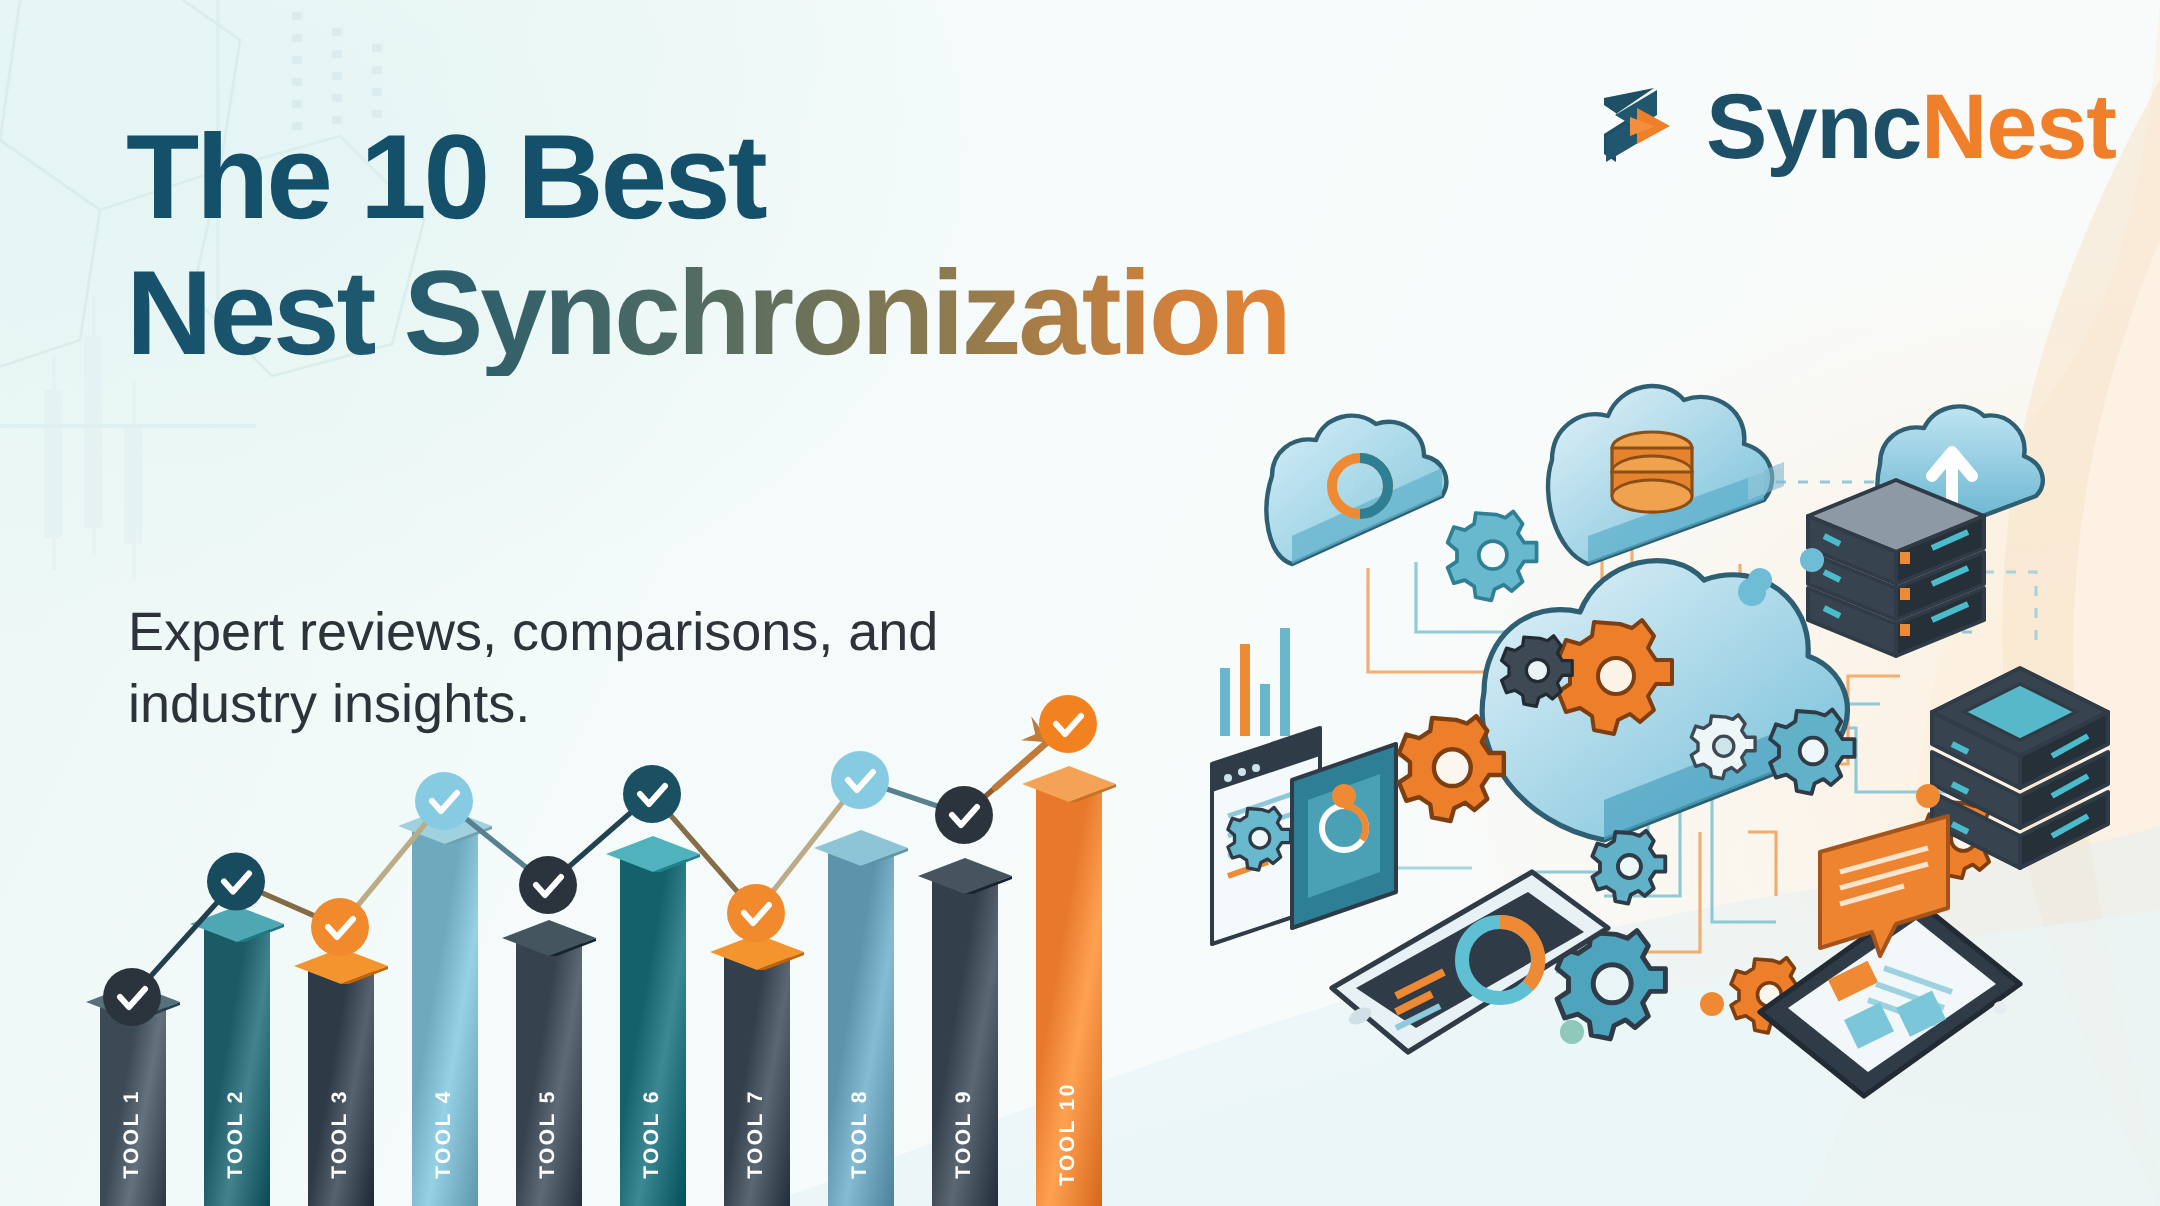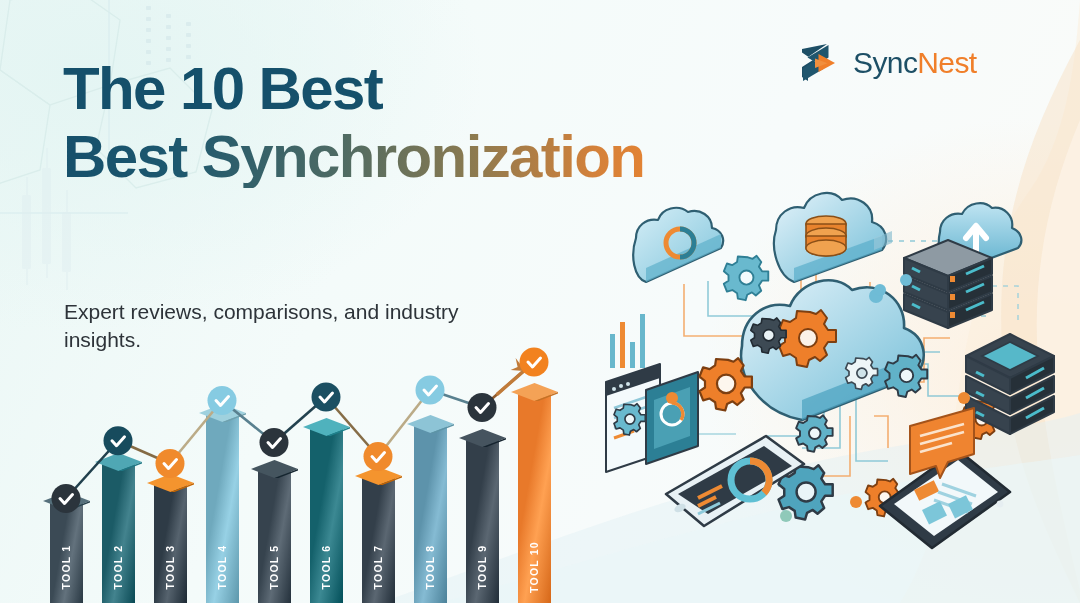--- a/index.html
+++ b/index.html
@@ -23,37 +23,37 @@
   .dotcol i{display:block;width:5px;height:4px;background:#cfe4e8;opacity:.55;margin-bottom:7px;border-radius:1px;}
 
   .candle{position:absolute;background:#dfeef0;opacity:.45;border-radius:1px;}
   .candle .wick{position:absolute;left:50%;transform:translateX(-50%);width:2px;background:#dfeef0;}
 
   .thinline{position:absolute;background:#d9ecee;opacity:.6;}
 
   
   #logo{position:absolute;left:795px;top:40px;display:flex;align-items:center;gap:12px;}
   #logo .mark{width:46px;height:46px;position:relative;flex:none;}
-  #logo .word{font-size:30px;font-weight:400;letter-spacing:-0.6px;line-height:1;white-space:nowrap;}
+  #logo .word{font-size:46px;font-weight:700;letter-spacing:-0.6px;line-height:1;white-space:nowrap;}
   #logo .word .a{color:#1d4f66;}
   #logo .word .b{color:#f07f2a;}
 
   
   #headline{position:absolute;left:63px;top:58px;width:700px;}
   .hl{font-size:60px;font-weight:700;line-height:1.03;letter-spacing:-1.6px;white-space:nowrap;margin:0 0 6px 0;}
   .hl.l1{color:#15506b;}
   .hl.l2{
     background:linear-gradient(90deg,#16506b 0%,#1d586f 16%,#4f6b63 40%,#8a7a50 58%,#d4813a 76%,#f4852b 92%,#f4852b 100%);
     -webkit-background-clip:text;background-clip:text;color:transparent;-webkit-text-fill-color:transparent;
   }
   .hl.l3{
     background:linear-gradient(90deg,#16506b 0%,#1d586f 22%,#5e7062 42%,#9b8150 56%,#d8843a 68%,#f4852b 84%,#f4852b 100%);
     -webkit-background-clip:text;background-clip:text;color:transparent;-webkit-text-fill-color:transparent;
   }
-  #subtitle{position:absolute;left:64px;top:298px;width:430px;font-size:21px;line-height:1.34;color:#2d3339;font-weight:400;}
+  #subtitle{position:absolute;left:64px;top:298px;width:430px;font-size:27px;line-height:1.34;color:#2d3339;font-weight:400;}
 
   
   #chart{position:absolute;left:40px;top:358px;width:520px;height:245px;}
   .bar{position:absolute;bottom:0;}
   .bar .face{position:absolute;left:0;bottom:0;width:100%;}
   .bar .cap{position:absolute;left:-7px;width:calc(100% + 14px);height:18px;}
   .lblwrap{position:absolute;left:0;bottom:0;width:100%;height:74px;overflow:visible;}
   .lblwrap span{position:absolute;left:50%;bottom:30px;transform:translate(-50%,0) rotate(-90deg);
     color:#ffffff;font-size:10.5px;font-weight:700;letter-spacing:1.2px;white-space:nowrap;}
   svg.lineoverlay{position:absolute;left:0;top:0;width:520px;height:245px;overflow:visible;}
@@ -137,21 +137,21 @@
         <path d="M20 18.5 L32.5 23.2 L20 28 Z" fill="#f18f3e"></path>
       </svg>
     </div>
     <div class="word">
       <span class="a">Sync</span><span class="b">Nest</span>
     </div>
   </div>
 
   <div id="headline">
     <div class="hl l1">The 10 Best</div>
-    <div class="hl l2">Best Synchronization</div>
+    <div class="hl l2">Nest Synchronization</div>
   </div>
   <div id="subtitle">Expert reviews, comparisons, and industry insights.</div>
 
   <div id="chart">
     <div id="bars">
         <div class="bar" style="left: 9.5px; width: 33px; height: 114.5px;">
           <div class="face" style="height: 102.5px; background: linear-gradient(100deg, rgb(59, 74, 85) 0%, rgb(59, 74, 85) 38%, rgb(99, 114, 125) 62%, rgb(41, 56, 67) 100%);"></div>
           <div class="cap" style="bottom: 93.5px;"><svg width="100%" height="18" viewBox="0 0 47 18" preserveAspectRatio="none">
               <path d="M23.5 0 L47 9 L23.5 18 L0 9 Z" fill="#56707c"></path>
               <path d="M23.5 18 L47 9 L47 10.5 L23.5 19.5 Z" fill="#26404c"></path>

